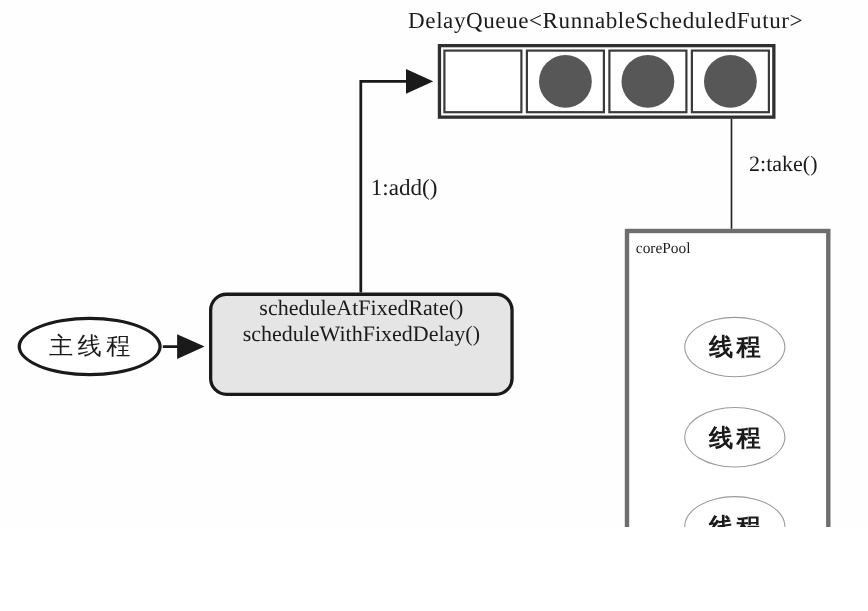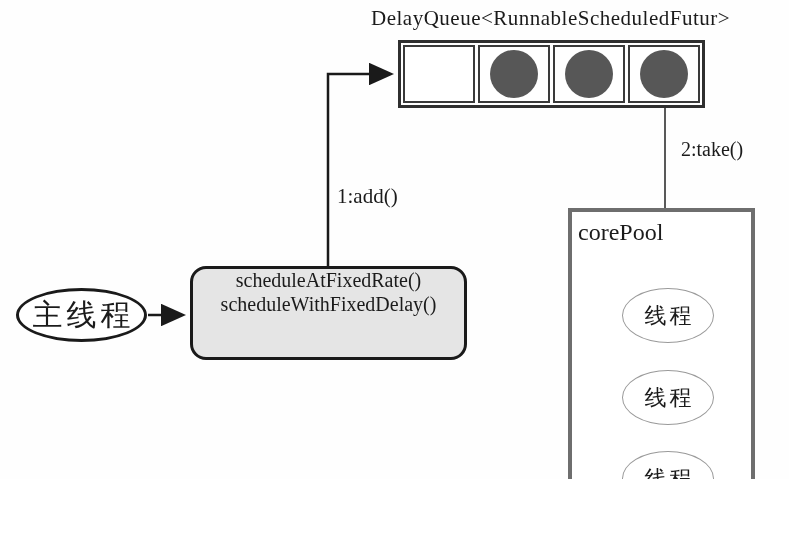--- a/index.html
+++ b/index.html
@@ -52,32 +52,32 @@
     display:flex;
     align-items:center;
     justify-content:center;
   }
   .q-dot{
     width:48px;height:48px;
     border-radius:50%;
     background:var(--circle-fill);
   }
   
-  #add-label{left:337px;top:158px;font-size:21px;margin-top:26px;}
+  #add-label{left:337px;top:158px;font-size:21px;}
   #take-label{left:681px;top:138px;font-size:20px;}
   
   #main-thread{
     left:16px;top:288px;
     width:131px;height:54px;
     box-sizing:border-box;
     border:3px solid var(--line);
     border-radius:50%;
     background:#fff;
     display:flex;align-items:center;justify-content:center;
-    font-size:30px;
+    font-size:22px;
     letter-spacing:4px;
     padding-left:4px;
   }
   
   #scheduler-box{
     left:190px;top:266px;
     width:277px;height:94px;
     box-sizing:border-box;
     border:3px solid var(--line);
     border-radius:16px;
@@ -90,34 +90,35 @@
   
   #core-pool{
     left:568px;top:208px;
     width:187px;height:325px;
     box-sizing:border-box;
     border:4px solid var(--corepool-border);
     background:#fff;
   }
   #core-pool-label{
     left:578px;top:219px;
-    font-size:24px;
+    font-size:14px;
   }
   .thread-ellipse{
     left:622px;
     width:92px;height:55px;
     box-sizing:border-box;
     border:1.5px solid var(--thread-border);
     border-radius:50%;
     background:#fff;
     display:flex;align-items:center;justify-content:center;
     font-size:22px;
     letter-spacing:3px;
     padding-left:3px;
     color:var(--text);
+    font-weight:bold;
   }
   #thread-1{top:288px;}
   #thread-2{top:370px;}
   #thread-3{top:451px;}
   
   #connectors{
     position:absolute;left:0;top:0;
     width:789px;height:555px;
     pointer-events:none;
   }

